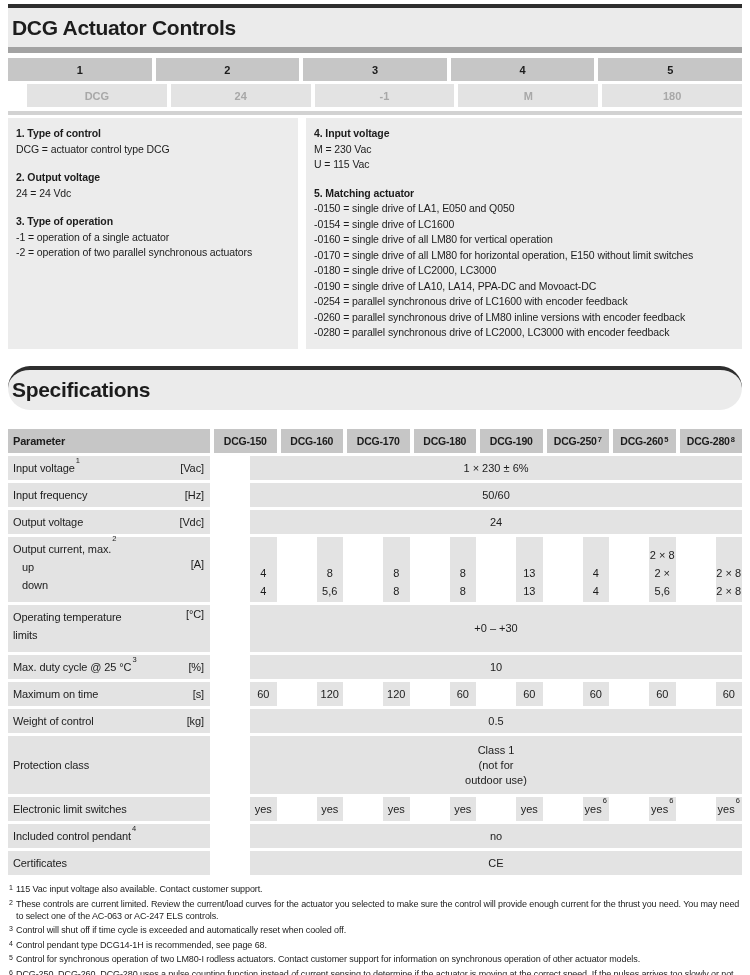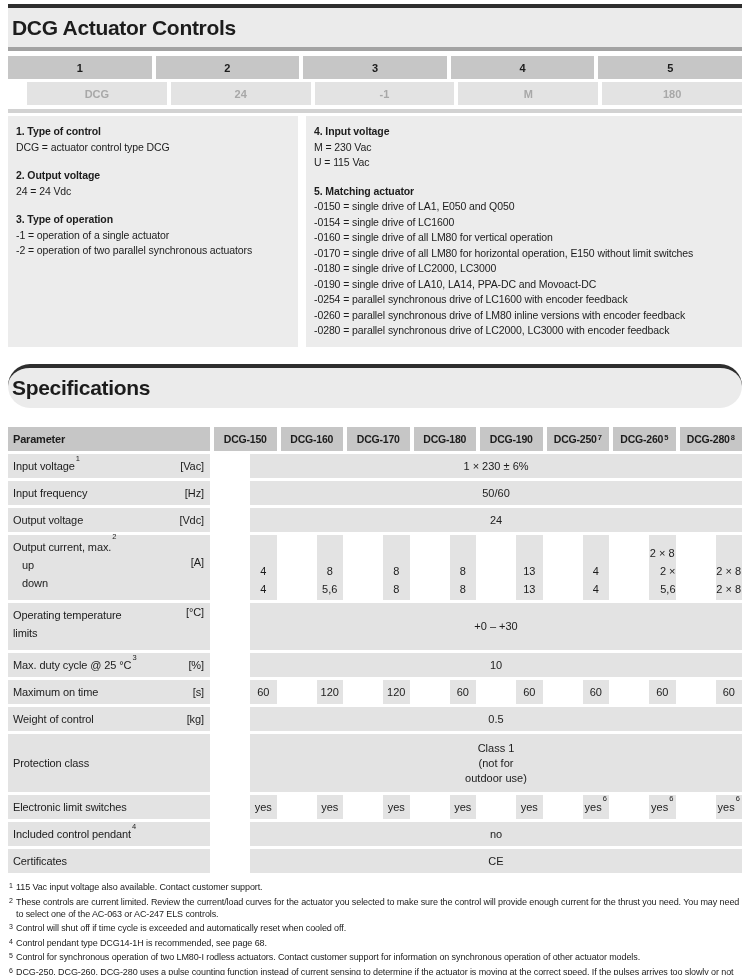--- a/index.html
+++ b/index.html
@@ -7,21 +7,21 @@
     width:750px; height:975px; overflow:hidden;
     font-family:"Liberation Sans", sans-serif;
     color:#1c1c1c;
     -webkit-font-smoothing:antialiased;
   }
   .page { padding:4px 8px 0 8px; }
 
   
   .title-block {
     border-top:4px solid #2e2e2e;
-    border-bottom:4px solid #a3a3a3;
+    border-bottom:6px solid #a3a3a3;
     background:#ebebeb;
     padding:8px 4px 7px 4px;
     font-size:21px; font-weight:bold; letter-spacing:-0.3px;
   }
   .specs-title-block {
     margin-top:17px;
     border-top:4px solid #2e2e2e;
     background:#ebebeb;
     padding:8px 4px 8px 4px;
     font-size:21px; font-weight:bold; letter-spacing:-0.3px;border-radius:22px;
@@ -67,21 +67,21 @@
     display:flex; align-items:center; justify-content:space-between;
     padding:0 6px 0 5px; font-size:11px; letter-spacing:-0.1px;
   }
   .lbl-multi { position:relative; display:block; padding:3px 6px 4px 5px; font-size:11px; letter-spacing:-0.1px; }
   .lbl-line { line-height:18px; }
   .lbl-line.indent { padding-left:9px; }
   .unit-abs { position:absolute; right:6px; }
 
   .vcell {
     display:flex; flex-direction:column; align-items:center; justify-content:center;
-    font-size:11px; text-align:right; line-height:15px;margin-left:36px;
+    font-size:11px; text-align:center; line-height:15px;margin-left:36px;
   }
   .vcell.stk { justify-content:flex-end; padding-bottom:2px; line-height:18px; }
   .merged { grid-column:2 / -1; }
 
   sup.s { font-size:7.5px; vertical-align:top; position:relative; top:-1px; line-height:0; margin-left:1px; }
 
   
   .footnotes { margin-top:8px; font-size:9px; line-height:12px; letter-spacing:-0.1px; }
   .fn { position:relative; padding-left:8px; margin-bottom:2.5px; }
   .fn .fnsup { position:absolute; left:1px; top:-1px; font-size:7px; }

